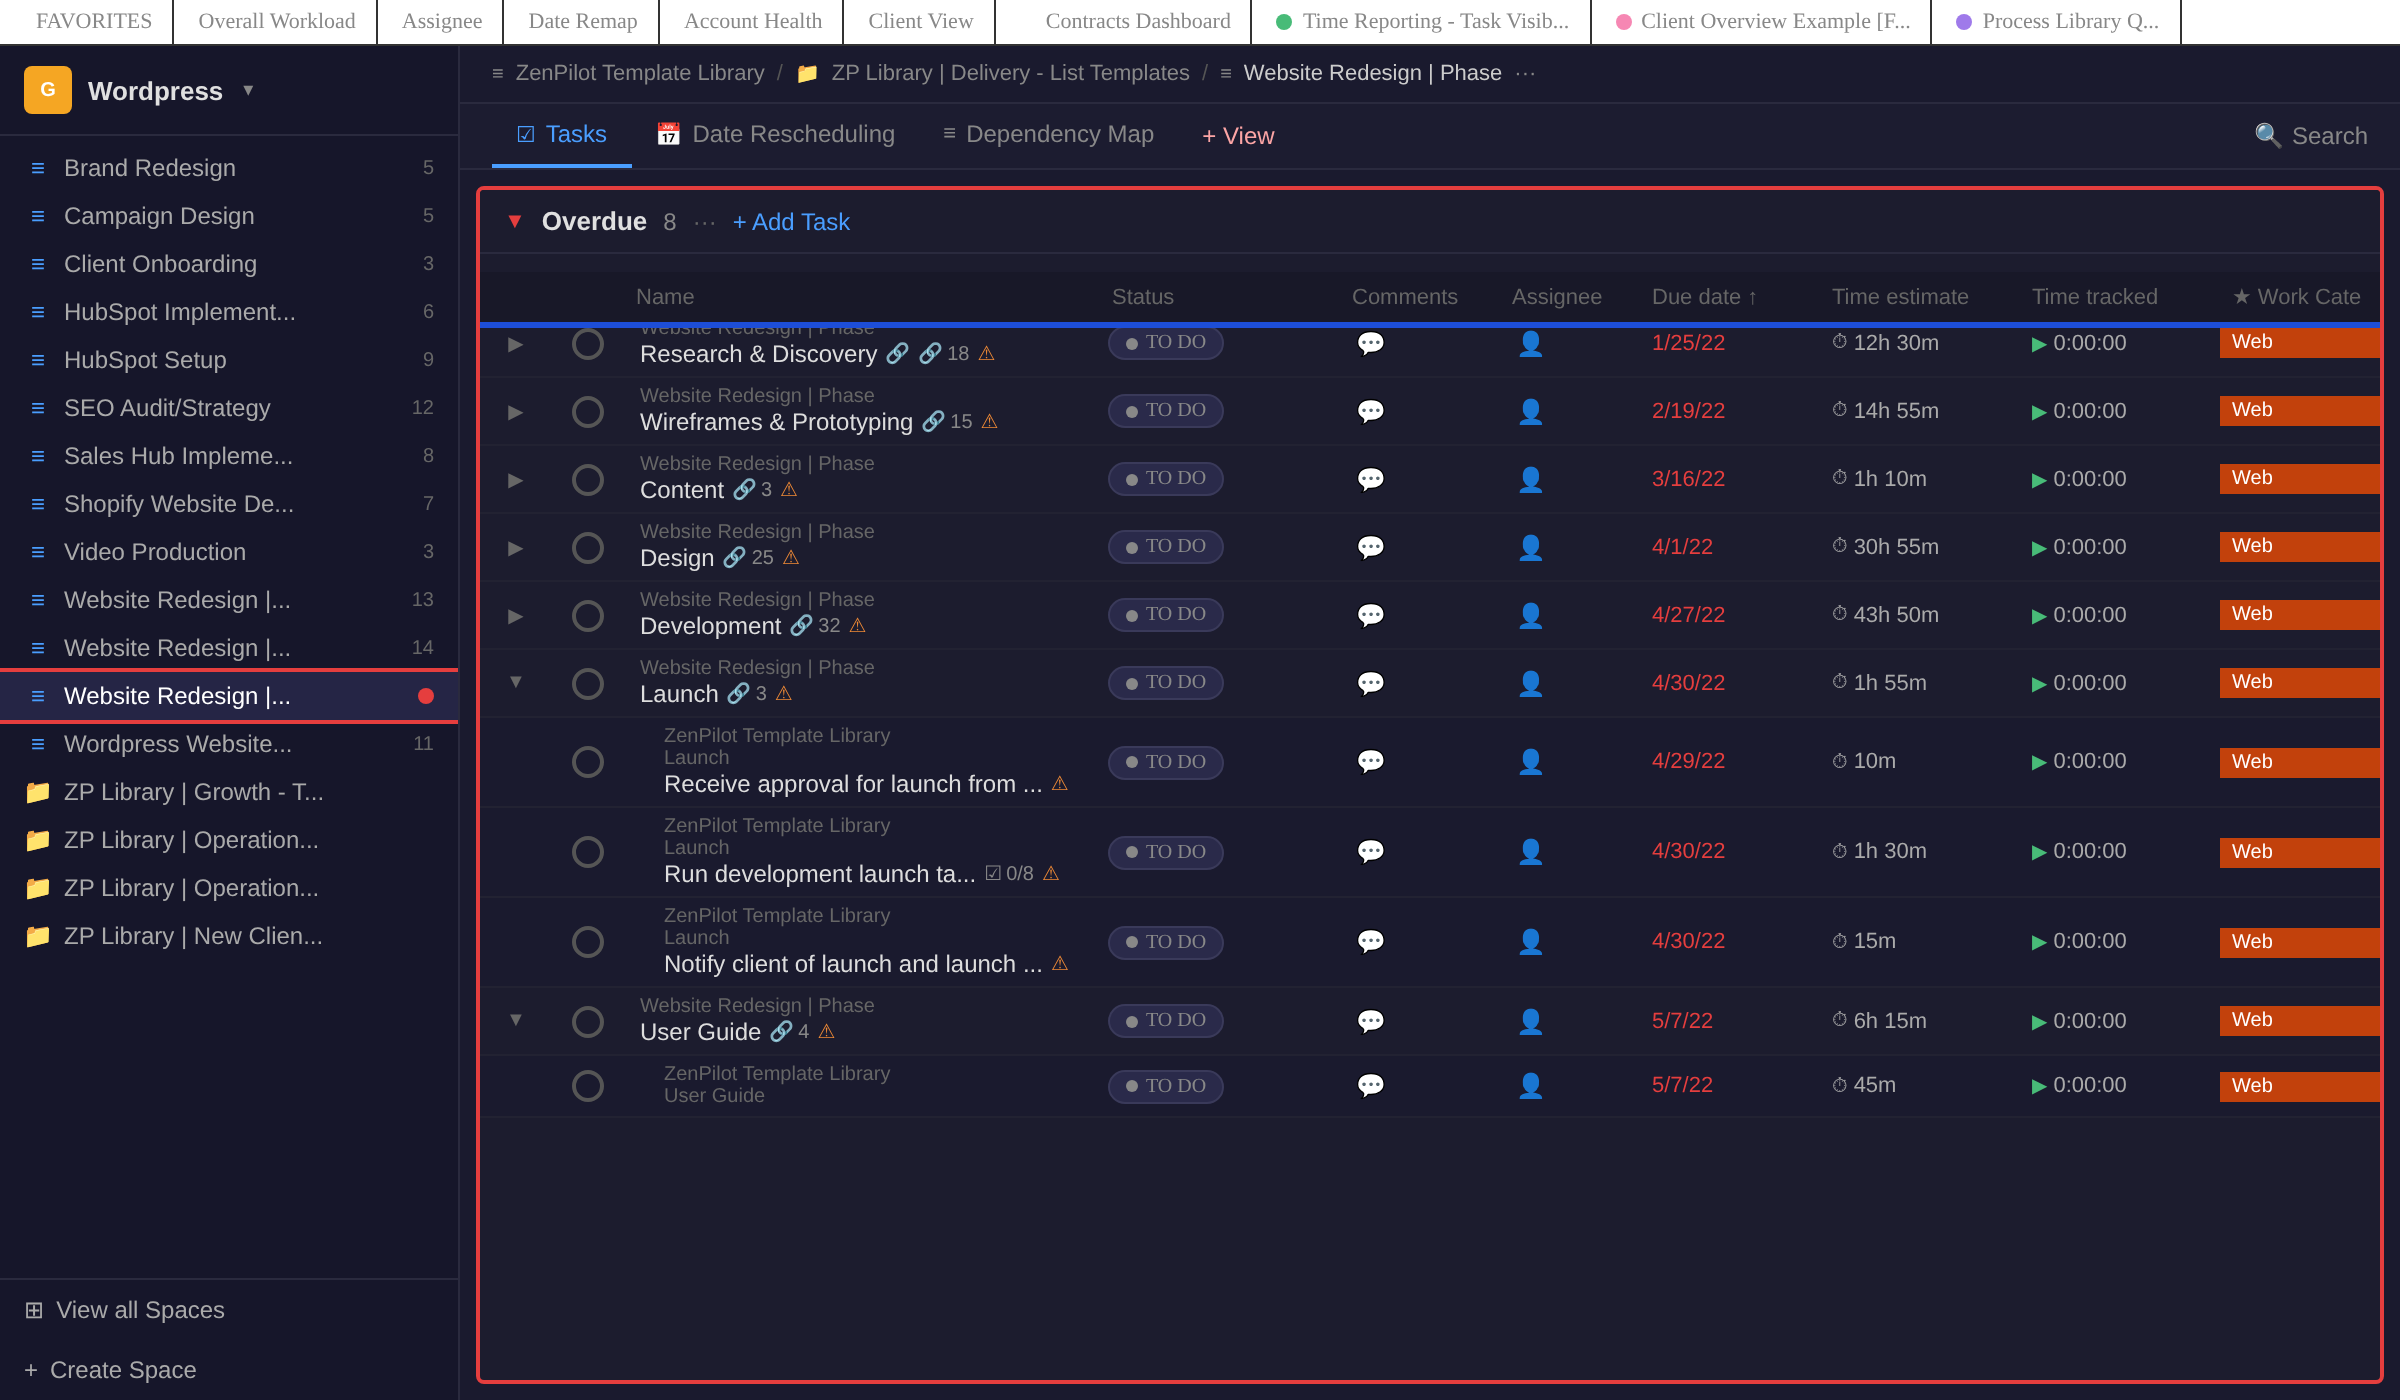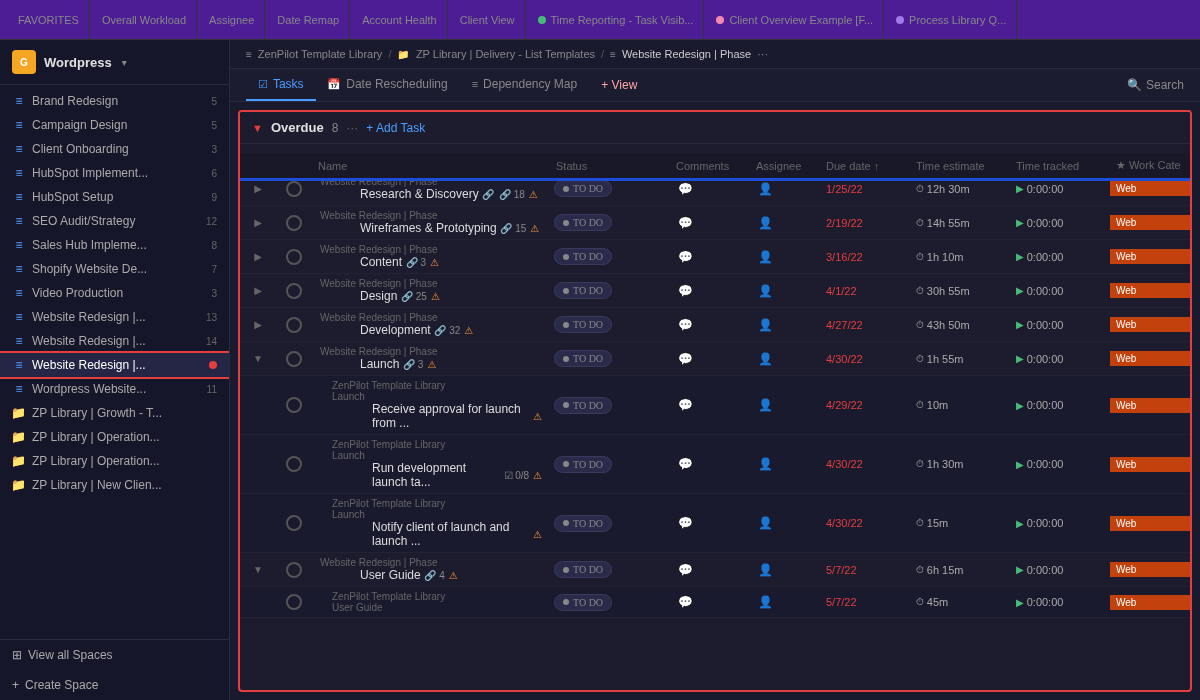--- a/index.html
+++ b/index.html
@@ -1,19 +1,19 @@
 <!DOCTYPE html>
 <html><head>
   <meta charset="utf-8">
   <style>
     * { box-sizing: border-box; margin: 0; padding: 0; }
     body { font-family: -apple-system, BlinkMacSystemFont, 'Segoe UI', sans-serif; font-size: 12px; background: #1a1a2e; color: #ccc; height: 700px; overflow: hidden; display: flex; flex-direction: column; }
 
     
-    .top-tabs { background: #4c1d95; border-bottom: 1px solid #333; display: flex; align-items: center; padding: 0 8px; height: 40px; gap: 2px; overflow: hidden; flex-shrink: 0; }
+    .top-tabs { background: #ffffff; border-bottom: 1px solid #333; display: flex; align-items: center; padding: 0 8px; height: 23px; gap: 2px; overflow: hidden; flex-shrink: 0; font-family: Liberation Serif, serif; }
     .top-tab { padding: 0 10px; height: 100%; display: flex; align-items: center; font-size: 11px; color: #888; cursor: pointer; white-space: nowrap; border-right: 1px solid #333; }
     .top-tab .tab-dot { width: 8px; height: 8px; border-radius: 50%; margin-right: 5px; }
 
     
     .main-layout { display: flex; flex: 1; overflow: hidden; }
 
     
     .sidebar { width: 230px; background: #16162a; border-right: 1px solid #2a2a3e; display: flex; flex-direction: column; flex-shrink: 0; overflow: hidden; }
     .sidebar-header { padding: 10px 12px; display: flex; align-items: center; gap: 8px; border-bottom: 1px solid #2a2a3e; }
     .sidebar-logo { width: 24px; height: 24px; background: #f5a623; border-radius: 4px; display: flex; align-items: center; justify-content: center; color: white; font-weight: bold; font-size: 10px; }
@@ -64,21 +64,21 @@
     .col-header { font-size: 11px; color: #666; padding: 2px 6px; display: flex; align-items: center; gap: 3px; }
     .col-header.sortable { cursor: pointer; }
     .task-row { display: grid; grid-template-columns: 36px 36px 1fr 120px 80px 70px 90px 100px 100px 80px; align-items: center; padding: 4px 0; border-bottom: 1px solid #222232; cursor: pointer; }
     .task-sub-row { display: grid; grid-template-columns: 36px 36px 1fr 120px 80px 70px 90px 100px 100px 80px; align-items: center; padding: 4px 0; border-bottom: 1px solid #222232; cursor: pointer; background: #1a1a2e; }
 
     .expand-btn { width: 36px; display: flex; align-items: center; justify-content: center; color: #666; font-size: 10px; }
     .task-check { width: 36px; display: flex; align-items: center; justify-content: center; }
     .task-circle { width: 16px; height: 16px; border-radius: 50%; border: 2px solid #555; cursor: pointer; }
     .task-name-cell { padding: 0 8px; }
     .task-phase { font-size: 10px; color: #666; }
-    .task-name { font-size: 12px; color: #ddd; font-weight: 500; display: flex; align-items: center; gap: 4px; margin-left: 40px; }
+    .task-name { font-size: 12px; color: #ddd; font-weight: 500; display: flex; align-items: center; gap: 4px; }
     .task-badge { font-size: 10px; color: #888; display: flex; align-items: center; gap: 2px; }
     .warn-icon { color: #ed8936; font-size: 10px; }
     .status-cell { padding: 0 4px; }
     .status-badge { display: inline-flex; align-items: center; gap: 4px; padding: 2px 8px; border-radius: 10px; font-size: 10px; font-weight: 500; }
     .status-todo { background: #2a2a4a; color: #888; border: 1px solid #3a3a5a; font-family: Liberation Serif, serif; }
     .status-dot { width: 6px; height: 6px; border-radius: 50%; background: #888; }
     .comments-cell { padding: 0 8px; display: flex; align-items: center; color: #666; }
     .assignee-cell { padding: 0 8px; display: flex; align-items: center; color: #666; }
     .due-cell { padding: 0 6px; font-size: 11px; color: #e53e3e; }
     .time-est-cell { padding: 0 6px; font-size: 11px; color: #aaa; display: flex; align-items: center; gap: 3px; }
@@ -97,20 +97,24 @@
 <body>
 
 <div class="top-tabs">
   <span class="top-tab">FAVORITES</span>
   <span class="top-tab">Overall Workload</span>
   <span class="top-tab">Assignee</span>
   <span class="top-tab">Date Remap</span>
   <span class="top-tab">Account Health</span>
   <span class="top-tab">Client View</span>
   <span class="top-tab">
+      <span class="tab-dot" style="background:#fff;"></span>
+      <span>Contracts Dashboard</span>
+    </span>
+  <span class="top-tab">
       <span class="tab-dot" style="background:#48bb78;"></span>
       <span>Time Reporting - Task Visib...</span>
     </span>
   <span class="top-tab">
       <span class="tab-dot" style="background:#f687b3;"></span>
       <span>Client Overview Example [F...</span>
     </span>
   <span class="top-tab">
       <span class="tab-dot" style="background:#9f7aea;"></span>
       <span>Process Library Q...</span>

